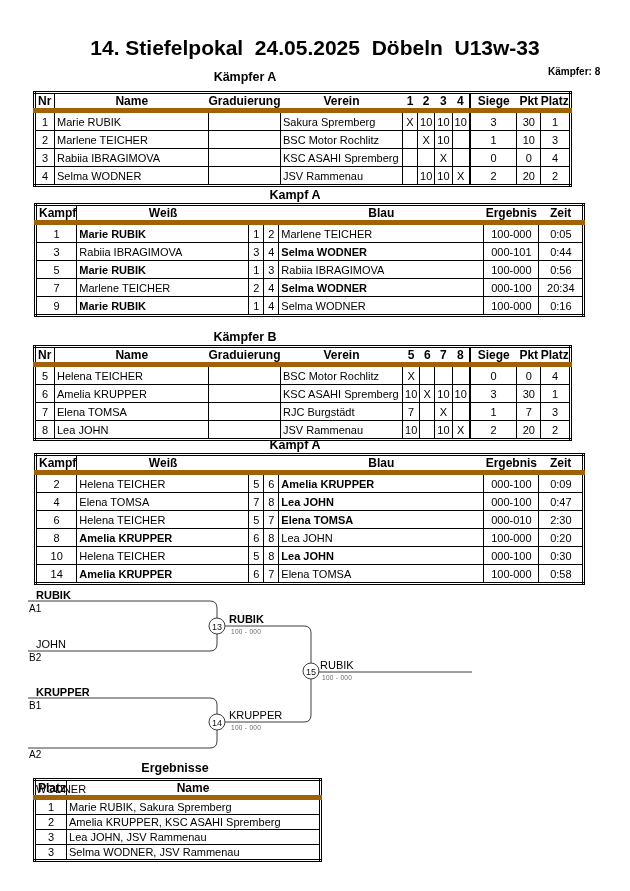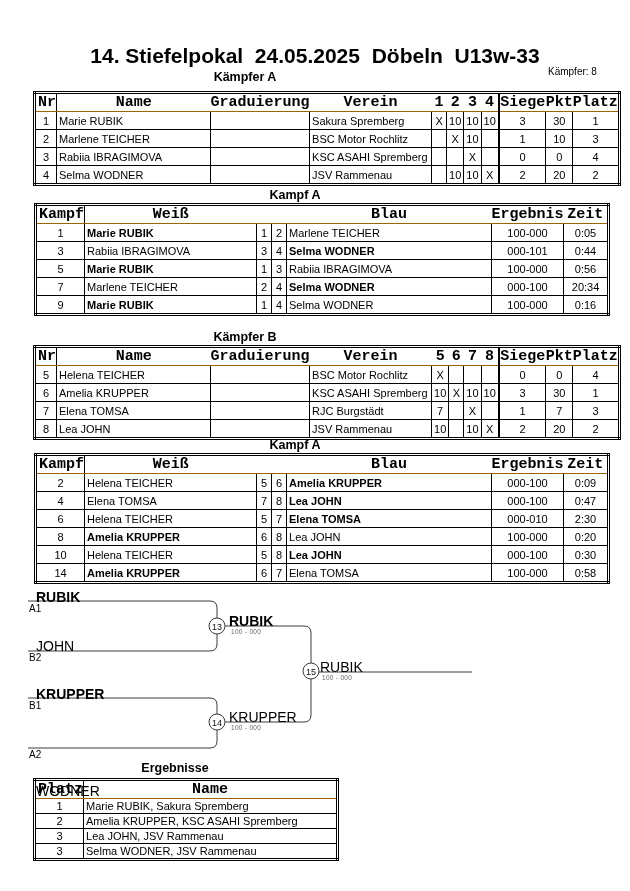--- a/index.html
+++ b/index.html
@@ -9,45 +9,45 @@
   }
   .abs{position:absolute;}
   .page-title{font-weight:bold;font-size:21px;text-align:center;white-space:pre;}
   .sec-title{font-weight:bold;font-size:12.5px;text-align:center;}
   .small-note{font-size:10px;}
   table.grid{
     position:absolute;border-collapse:collapse;table-layout:fixed;
     border:3px double #000;background:#fff;
   }
   .grid th{
-    font-size:15px;font-weight:bold;height:14px;padding:0;
-    border:none;border-bottom:1px solid #a16207;white-space:nowrap;font-family:Liberation Mono, monospace;
+    font-size:12px;font-weight:bold;height:14px;padding:0;
+    border:none;border-bottom:5px solid #a16207;white-space:nowrap;
   }
   .grid td{
     font-size:11px;border:1px solid #000;padding:0 2px;
     white-space:nowrap;overflow:hidden;
   }
   .t-r18 td{height:17px;}
   .t-r15 td{height:14px;}
   .al{text-align:left;padding-left:4px;}
   .ac{text-align:center;}
   th.al{padding-left:2px;}
   .b{font-weight:bold;}
   th.thick,td.thick{border-left:2px solid #000;}
   th.hdiv{border-left:1px solid #000;}
-  .bk-name{font-size:14px;white-space:nowrap;}
+  .bk-name{font-size:11px;white-space:nowrap;}
   .bk-seed{font-size:10px;white-space:nowrap;}
   .bk-score{font-size:6.5px;color:#666;white-space:nowrap;letter-spacing:.3px;}
   svg{pointer-events:none;}
 </style>
 </head>
 <body>
 
-<div class="abs page-title" style="left:0;top:44px;width:630px;">14. Stiefelpokal  24.05.2025  Döbeln  U13w-33</div>
-<div class="abs small-note" style="left:548px;top:66px;">Kämpfer: 8</div>
+<div class="abs page-title" style="left:0;top:36px;width:630px;">14. Stiefelpokal  24.05.2025  Döbeln  U13w-33</div>
+<div class="abs small-note" style="left:548px;top:66px;font-weight:bold;">Kämpfer: 8</div>
 
 <div class="abs sec-title" style="left:33px;top:70px;width:424px;">Kämpfer A</div>
 <div class="abs sec-title" style="left:40px;top:188px;width:510px;">Kampf A</div>
 <div class="abs sec-title" style="left:33px;top:330px;width:424px;">Kämpfer B</div>
 <div class="abs sec-title" style="left:40px;top:438px;width:510px;">Kampf A</div>
 <div class="abs sec-title" style="left:33px;top:761px;width:284px;">Ergebnisse</div>
 
 <table class="grid t-r18" style="left:33px;top:91px;">
     <colgroup>
       <col style="width: 20px;">

